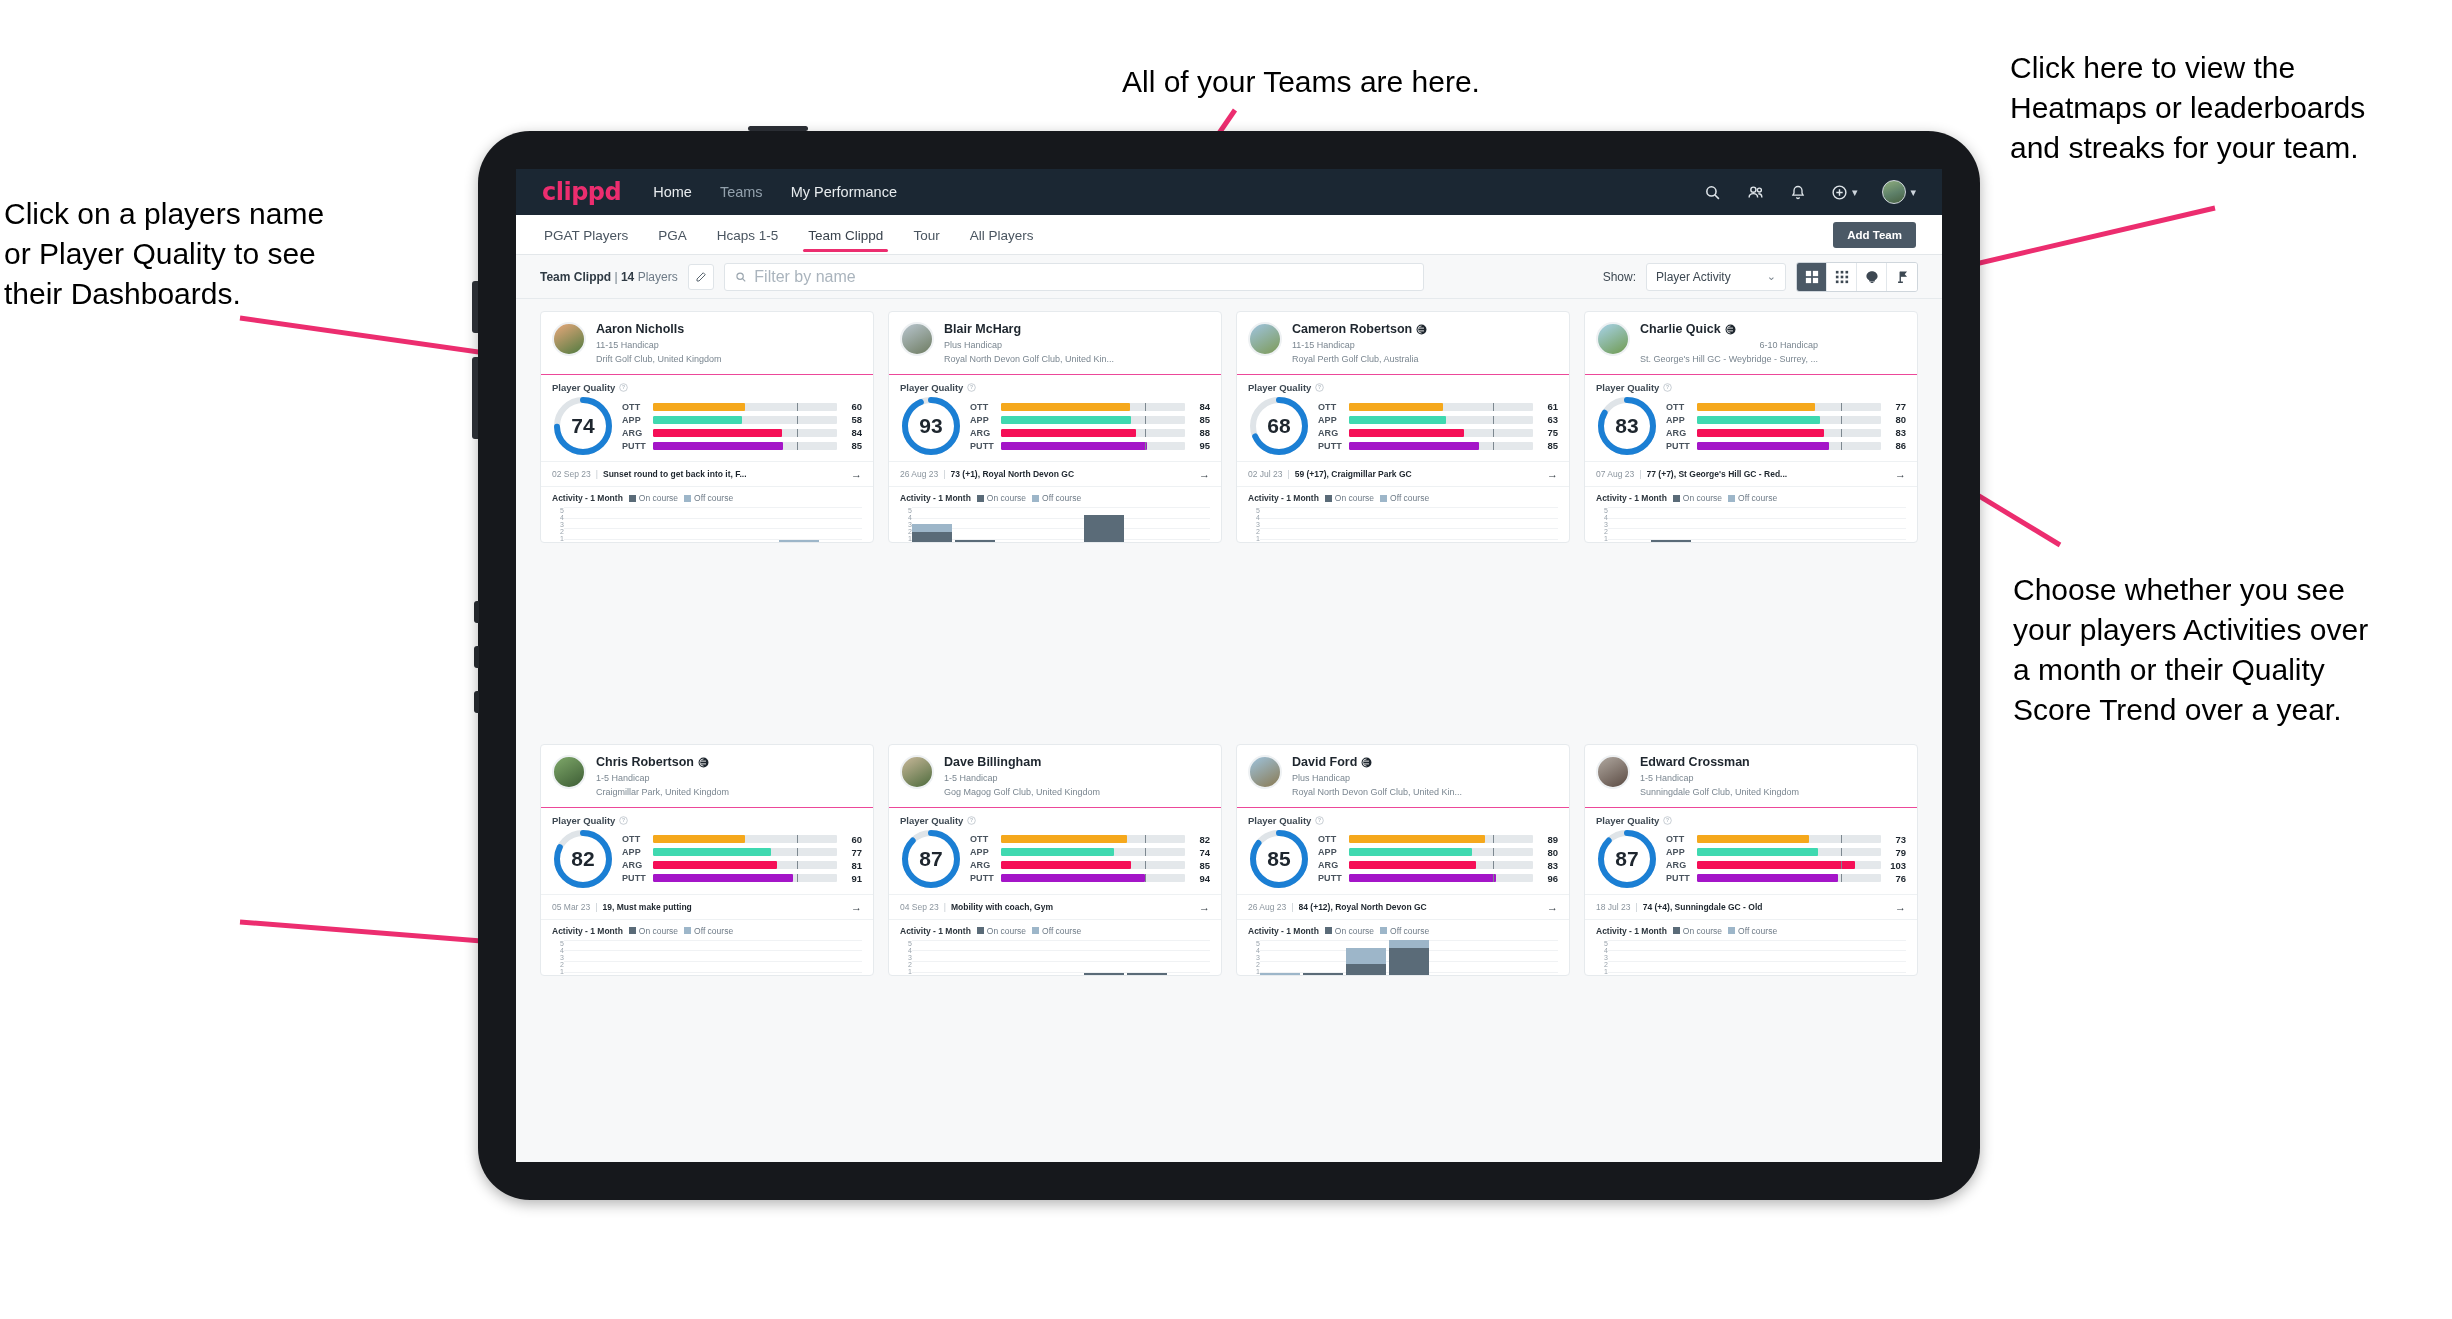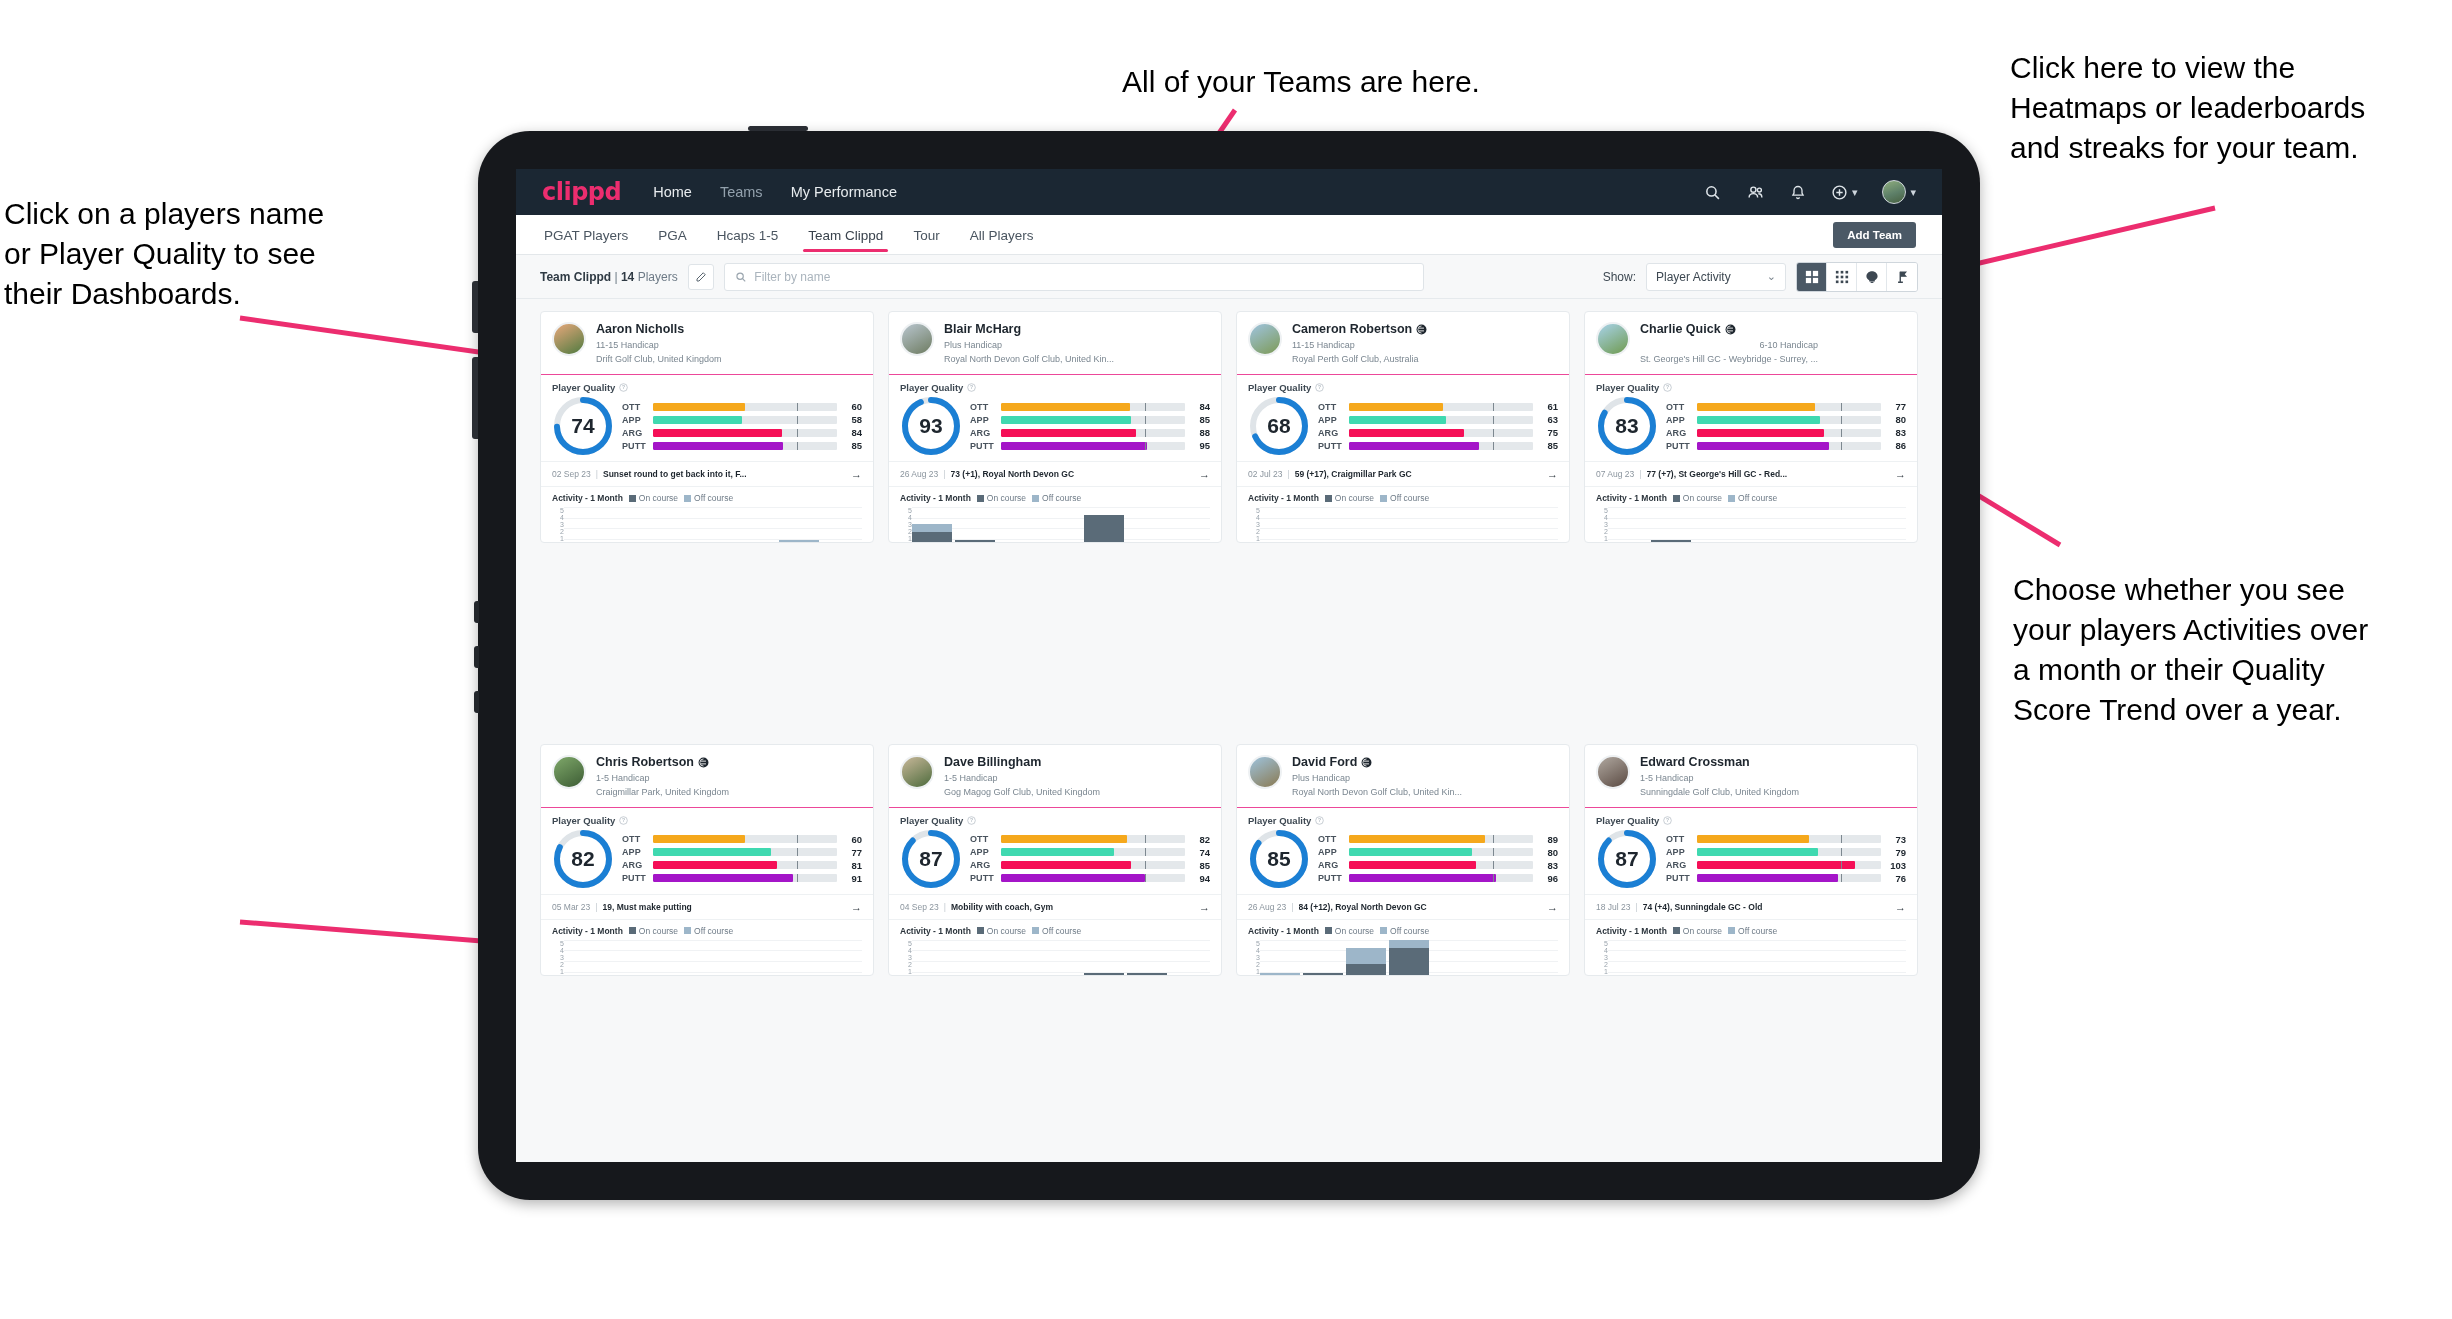--- a/index.html
+++ b/index.html
@@ -103,21 +103,21 @@
     width:26px; height:26px; border:1px solid #dfe4e8; background:#fff;
     border-radius:3px; display:flex; align-items:center; justify-content:center;
     cursor:pointer;
   }
   .searchbox {
     flex: 1; height:28px; background:#fff; border:1px solid #dfe4e8;
     border-radius:3px; display:flex; align-items:center; padding:0 10px; gap:8px;
     max-width: 700px;
   }
   .searchbox input {
-    border:none; outline:none; font-size:12px; color:#6d7a86;
+    border:none; outline:none; font-size:16px; color:#6d7a86;
     font-family:"Liberation Sans", sans-serif; width:100%; background:transparent;
   }
   .searchbox input::placeholder { color:#aab4bd; }
   .showwrap { margin-left:auto; display:flex; align-items:center; gap:10px; }
   .showlabel { font-size:12px; color:#3d4852; }
   .select {
     width:140px; height:28px; background:#fff; border:1px solid #dfe4e8;
     border-radius:3px; display:flex; align-items:center; justify-content:space-between;
     padding:0 9px; font-size:12px; color:#3d4852; cursor:pointer;
   }

